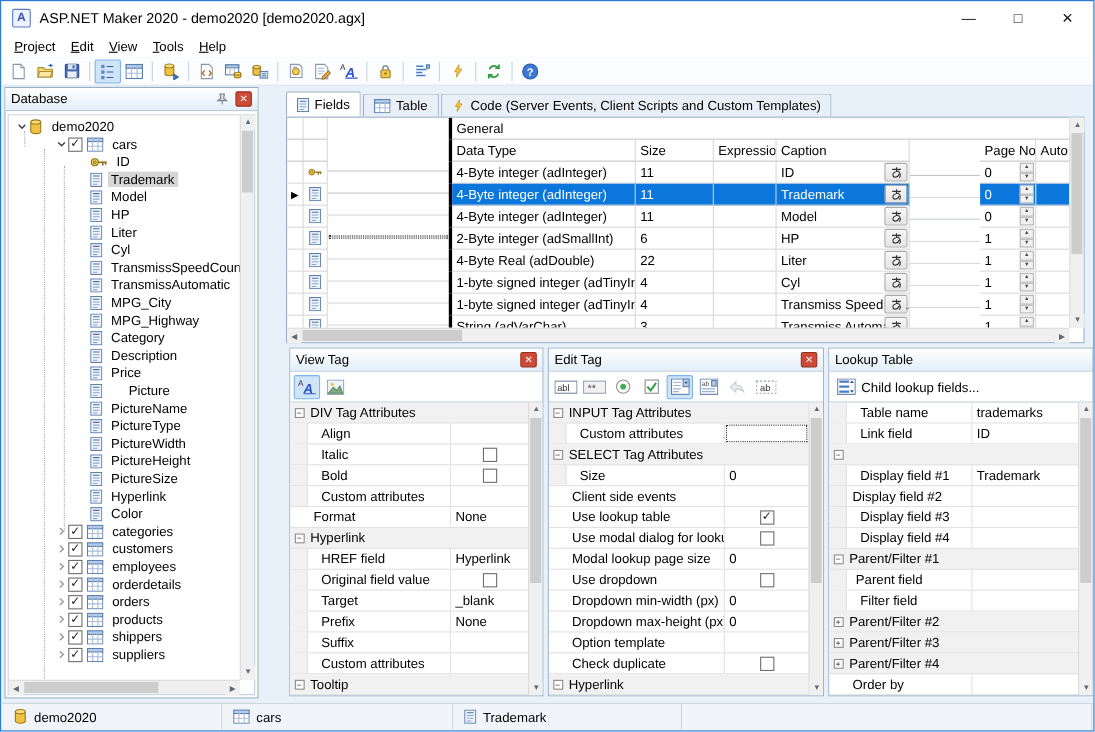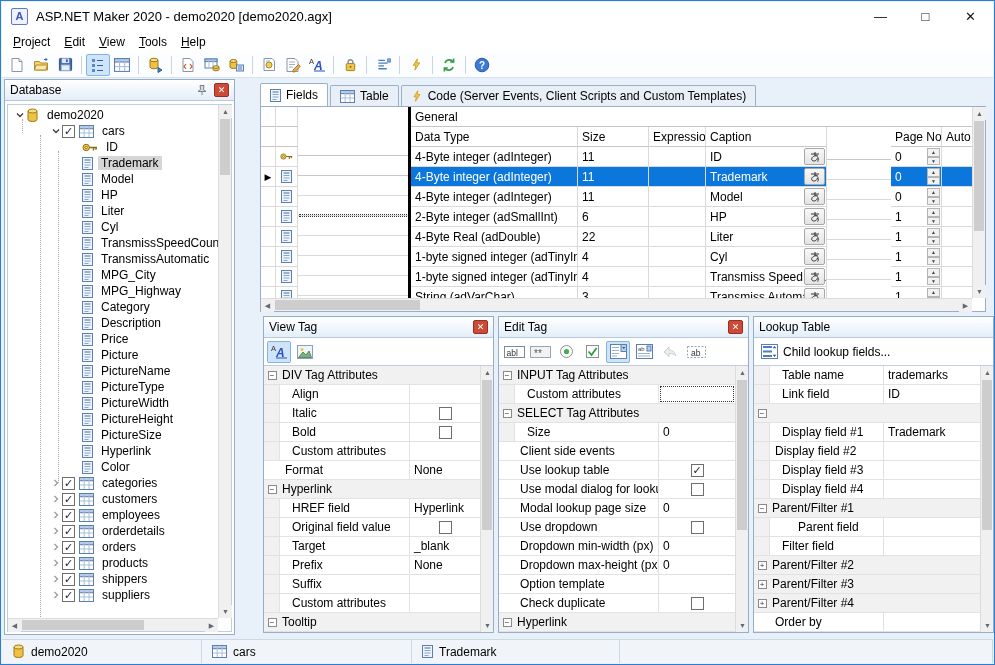--- a/index.html
+++ b/index.html
@@ -453,21 +453,21 @@
               <svg width="11" height="13" viewBox="0 0 11 13">
                 <rect x="0.5" y="0.5" width="10" height="12" fill="#eef4fb" stroke="#5b7fae"></rect>
                 <line x1="2.5" y1="3" x2="8.5" y2="3" stroke="#4a6fa0"></line>
                 <line x1="2.5" y1="5.5" x2="8.5" y2="5.5" stroke="#8aa8cc"></line>
                 <line x1="2.5" y1="8" x2="8.5" y2="8" stroke="#8aa8cc"></line>
                 <line x1="2.5" y1="10.5" x2="6.5" y2="10.5" stroke="#8aa8cc"></line>
               </svg>
             </div>
             <div class="lbl">Price</div>
           </div>
-          <div class="trow" style="padding-left: 74px;">
+          <div class="trow" style="padding-left: 74px; gap: 16px;">
             <div class="ticon">
               <svg width="11" height="13" viewBox="0 0 11 13">
                 <rect x="0.5" y="0.5" width="10" height="12" fill="#eef4fb" stroke="#5b7fae"></rect>
                 <line x1="2.5" y1="3" x2="8.5" y2="3" stroke="#4a6fa0"></line>
                 <line x1="2.5" y1="5.5" x2="8.5" y2="5.5" stroke="#8aa8cc"></line>
                 <line x1="2.5" y1="8" x2="8.5" y2="8" stroke="#8aa8cc"></line>
                 <line x1="2.5" y1="10.5" x2="6.5" y2="10.5" stroke="#8aa8cc"></line>
               </svg>
             </div>
             <div class="lbl">Picture</div>
@@ -1341,21 +1341,21 @@
             <div class="pvalue" style="width: 96px;"></div>
           </div>
           <div class="prow group">
             <div class="pm">
               <span class="pmbox">−</span>
             </div>
             <div class="plabel" style="padding-left: 2px;">Parent/Filter #1</div>
           </div>
           <div class="prow">
             <div class="gutter"></div>
-            <div class="plabel" style="padding-left: 28px;">Parent field</div>
+            <div class="plabel" style="padding-left: 8px;">Parent field</div>
             <div class="pvalue" style="width: 96px;"></div>
           </div>
           <div class="prow">
             <div class="gutter"></div>
             <div class="plabel" style="padding-left: 12px;">Filter field</div>
             <div class="pvalue" style="width: 96px;"></div>
           </div>
           <div class="prow group">
             <div class="pm">
               <span class="pmbox">+</span>

